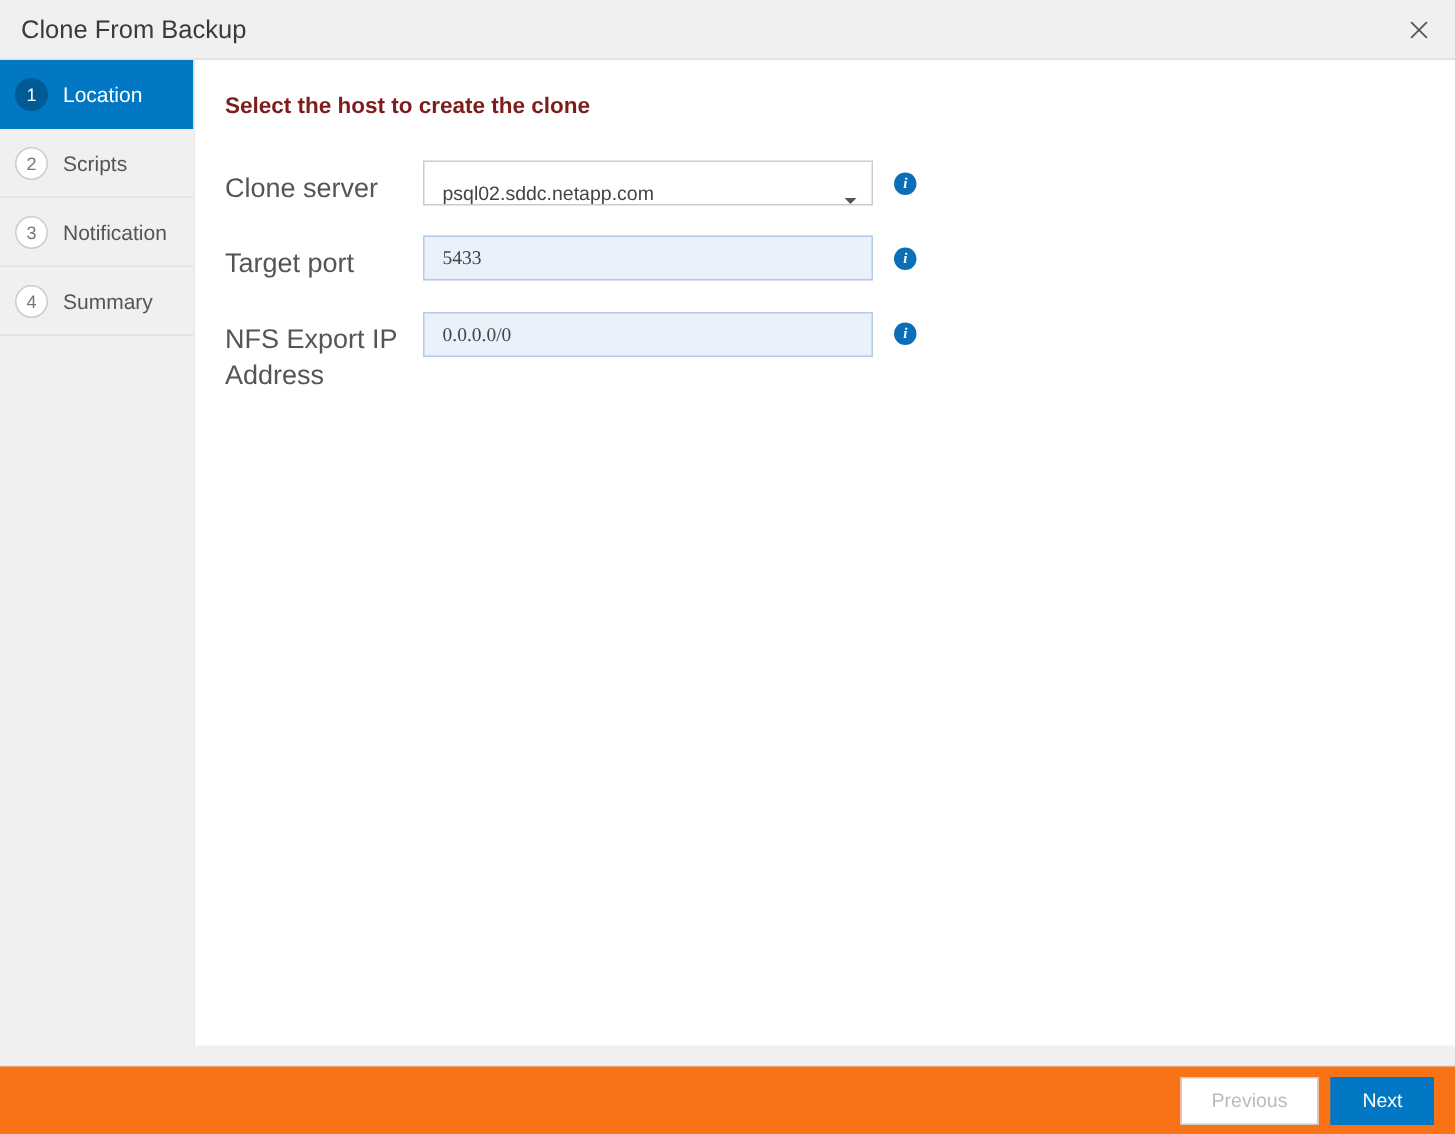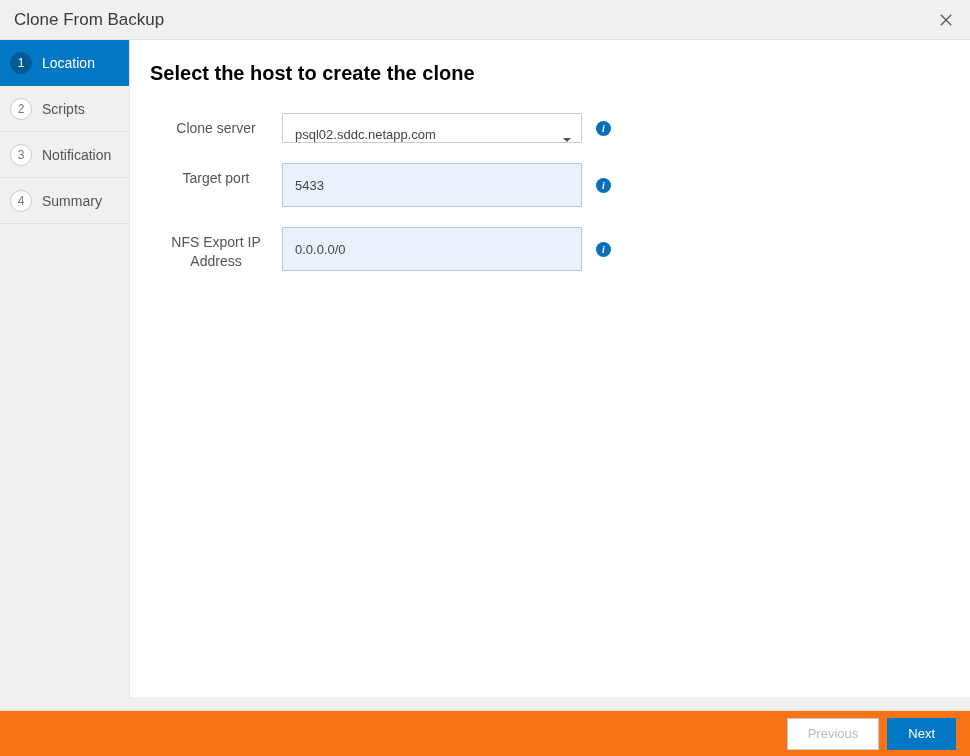--- a/index.html
+++ b/index.html
@@ -78,37 +78,36 @@
     color: #fff;
     border-color: #005b94;
   }
   .content {
     flex: 1;
     background: #fff;
     border-left: 1px solid #e6e6e6;
     padding: 22px 20px 20px 20px;
   }
   .content-title {
-    font-size: 20px;
+    font-size: 15px;
     font-weight: 600;
-    color: #000000;
+    color: #7f1d1d;
     margin-bottom: 28px;
   }
   .form-row {
     display: flex;
     align-items: flex-start;
     margin-bottom: 20px;
   }
   .form-label {
     width: 132px;
-    font-size: 14px;
+    font-size: 18px;
     color: #555;
     padding-top: 6px;
     line-height: 1.35;
-    text-align: center;
   }
   .field-wrap {
     display: flex;
     align-items: center;
   }
   .select-box {
     width: 300px;
     height: 30px;
     border: 1px solid #ccc;
     background: #fff;
@@ -121,27 +120,28 @@
     cursor: pointer;
   }
   .caret {
     width: 0; height: 0;
     border-left: 4px solid transparent;
     border-right: 4px solid transparent;
     border-top: 4px solid #555;
   }
   .text-input {
     width: 300px;
-    height: 44px;
+    height: 30px;
     border: 1px solid #b4c9e4;
     background: #eaf1fb;
     padding: 0 12px;
     font-size: 13px;
     color: #444;
     outline: none;
+    font-family: Liberation Serif, serif;
   }
   .info-icon {
     width: 15px;
     height: 15px;
     border-radius: 50%;
     background: #0a6fb7;
     color: #fff;
     font-size: 10px;
     font-weight: bold;
     display: flex;

